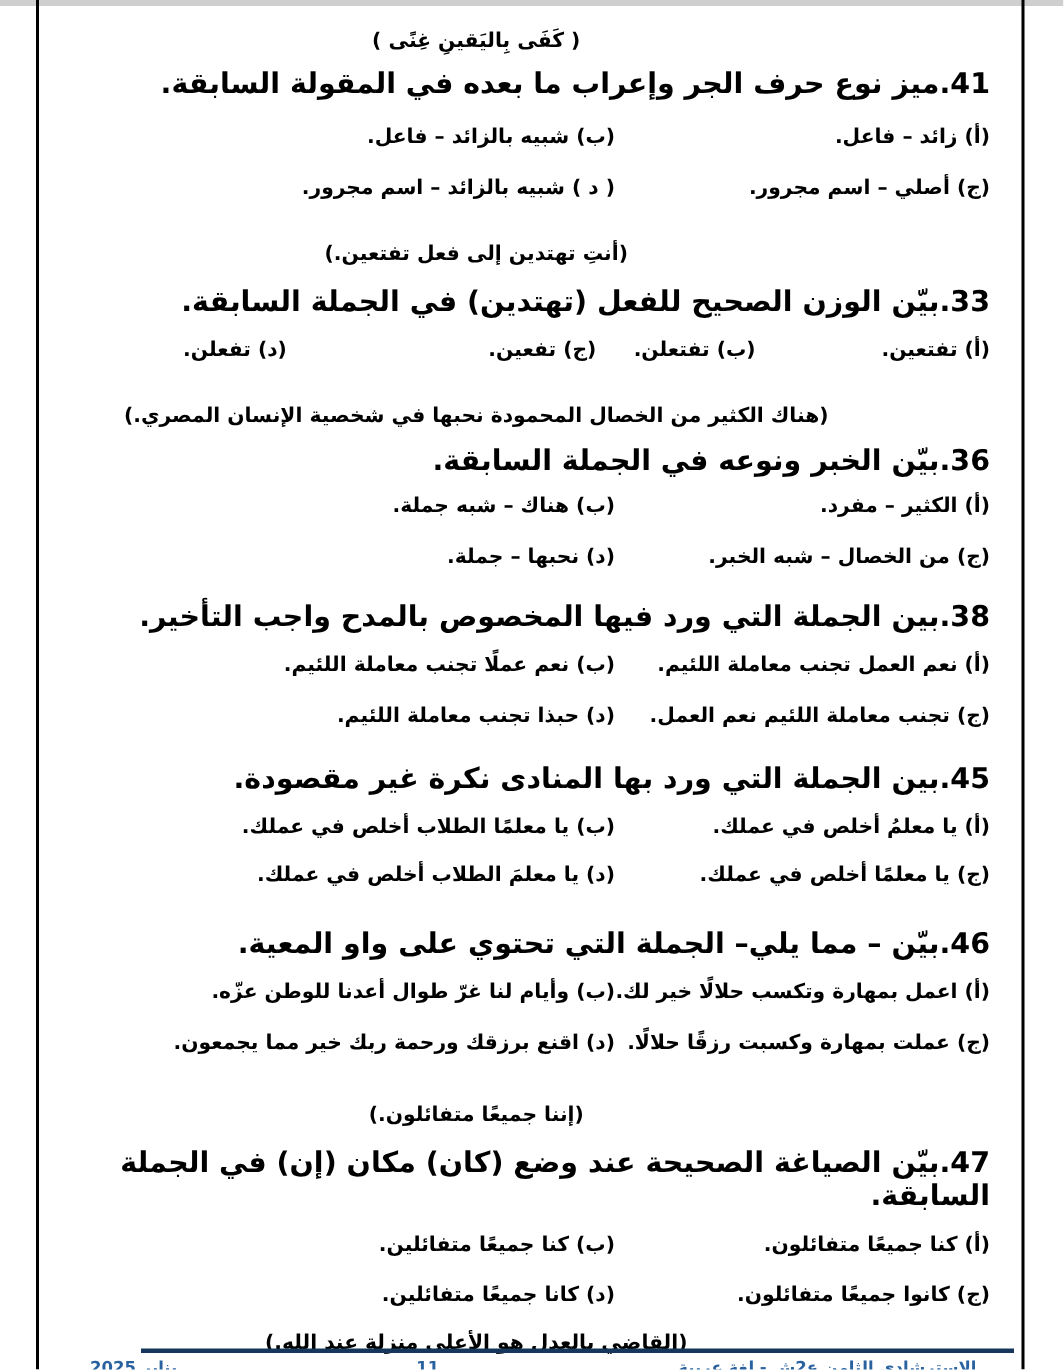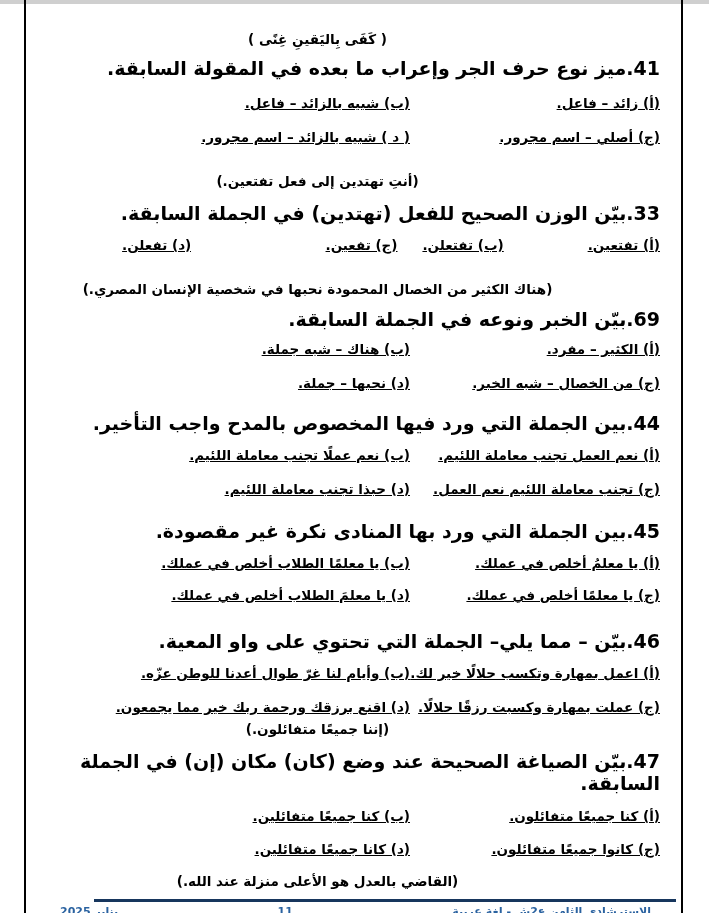--- a/index.html
+++ b/index.html
@@ -20,21 +20,21 @@
     background:#cfcfcf;
   }
   .rule{
     position:absolute;top:0;bottom:0;width:2px;background:#000;
   }
   .rule-left{left:24px;}
   .rule-right{left:681px;}
   .content{
     position:absolute;top:0;left:25px;width:656px;height:913px;
     direction:rtl;
-    padding:28px 21px 0 10px;
+    padding:16px 21px 0 10px;
     box-sizing:border-box;
     color:#000;
     font-weight:bold;
   }
   .quote{
     text-align:center;
     font-size:13.5px;
     line-height:22px;
     transform:translateX(-30px);
     white-space:nowrap;
@@ -44,21 +44,21 @@
     font-size:19px;
     line-height:22px;
   }
   .opts{
     display:grid;
     font-size:13.5px;
     line-height:22px;
   }
   .cols2{grid-template-columns:40% 60%;}
   .cols4{grid-template-columns:25% 17% 33% 25%;}
-  .opt{text-align:right;white-space:nowrap;overflow:hidden;text-decoration:underline;}
+  .opt{text-align:right;white-space:nowrap;overflow:hidden;}
   .footer-line{
     position:absolute;
     left:94px;top:899px;width:582px;height:3px;
     background:#17365d;
   }
   .footer{
     position:absolute;
     left:25px;top:905px;width:656px;
     direction:rtl;
     display:flex;
@@ -94,29 +94,29 @@
     <div class="quote" style="margin-top:22px">(أنتِ تهتدين إلى فعل تفتعين.)</div>
     <div class="qtitle" style="margin-top:10px">33.بيّن الوزن الصحيح للفعل (تهتدين) في الجملة السابقة.</div>
     <div class="opts cols4" style="margin-top:10px">
       <div class="opt">(أ) تفتعين.</div>
       <div class="opt">(ب) تفتعلن.</div>
       <div class="opt">(ج) تفعين.</div>
       <div class="opt">(د) تفعلن.</div>
     </div>
 
     <div class="quote" style="margin-top:22px">(هناك الكثير من الخصال المحمودة نحبها في شخصية الإنسان المصري.)</div>
-    <div class="qtitle" style="margin-top:8px">69.بيّن الخبر ونوعه في الجملة السابقة.</div>
+    <div class="qtitle" style="margin-top:8px">36.بيّن الخبر ونوعه في الجملة السابقة.</div>
     <div class="opts cols2" style="margin-top:8px;row-gap:12px">
       <div class="opt">(أ) الكثير – مفرد.</div>
       <div class="opt">(ب) هناك – شبه جملة.</div>
       <div class="opt">(ج) من الخصال – شبه الخبر.</div>
       <div class="opt">(د) نحبها – جملة.</div>
     </div>
 
-    <div class="qtitle" style="margin-top:18px">44.بين الجملة التي ورد فيها المخصوص بالمدح واجب التأخير.</div>
+    <div class="qtitle" style="margin-top:18px">38.بين الجملة التي ورد فيها المخصوص بالمدح واجب التأخير.</div>
     <div class="opts cols2" style="margin-top:10px;row-gap:12px">
       <div class="opt">(أ) نعم العمل تجنب معاملة اللئيم.</div>
       <div class="opt">(ب) نعم عملًا تجنب معاملة اللئيم.</div>
       <div class="opt">(ج) تجنب معاملة اللئيم نعم العمل.</div>
       <div class="opt">(د) حبذا تجنب معاملة اللئيم.</div>
     </div>
 
     <div class="qtitle" style="margin-top:20px">45.بين الجملة التي ورد بها المنادى نكرة غير مقصودة.</div>
     <div class="opts cols2" style="margin-top:10px;row-gap:10px">
       <div class="opt">(أ) يا معلمُ أخلص في عملك.</div>
@@ -126,21 +126,21 @@
     </div>
 
     <div class="qtitle" style="margin-top:24px">46.بيّن – مما يلي– الجملة التي تحتوي على واو المعية.</div>
     <div class="opts cols2" style="margin-top:10px;row-gap:12px">
       <div class="opt">(أ) اعمل بمهارة وتكسب حلالًا خير لك.</div>
       <div class="opt">(ب) وأيام لنا غرّ طوال أعدنا للوطن عزّه.</div>
       <div class="opt">(ج) عملت بمهارة وكسبت رزقًا حلالًا.</div>
       <div class="opt">(د) اقنع برزقك ورحمة ربك خير مما يجمعون.</div>
     </div>
 
-    <div class="quote" style="">(إننا جميعًا متفائلون.)</div>
+    <div class="quote" style="margin-top:26px">(إننا جميعًا متفائلون.)</div>
     <div class="qtitle" style="margin-top:10px">47.بيّن الصياغة الصحيحة عند وضع (كان) مكان (إن) في الجملة السابقة.</div>
     <div class="opts cols2" style="margin-top:11px;row-gap:11px">
       <div class="opt">(أ) كنا جميعًا متفائلون.</div>
       <div class="opt">(ب) كنا جميعًا متفائلين.</div>
       <div class="opt">(ج) كانوا جميعًا متفائلون.</div>
       <div class="opt">(د) كانا جميعًا متفائلين.</div>
     </div>
 
     <div class="quote" style="margin-top:10px">(القاضي بالعدل هو الأعلى منزلة عند الله.)</div>
 

